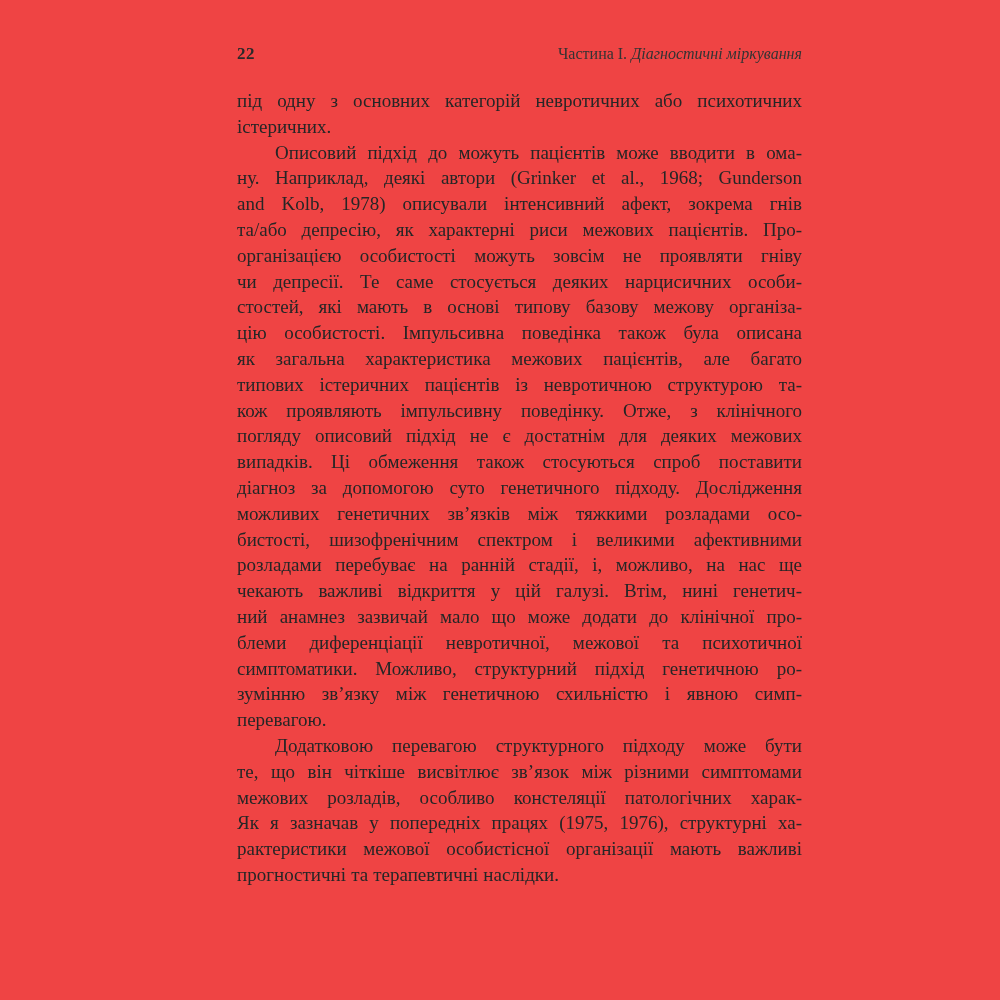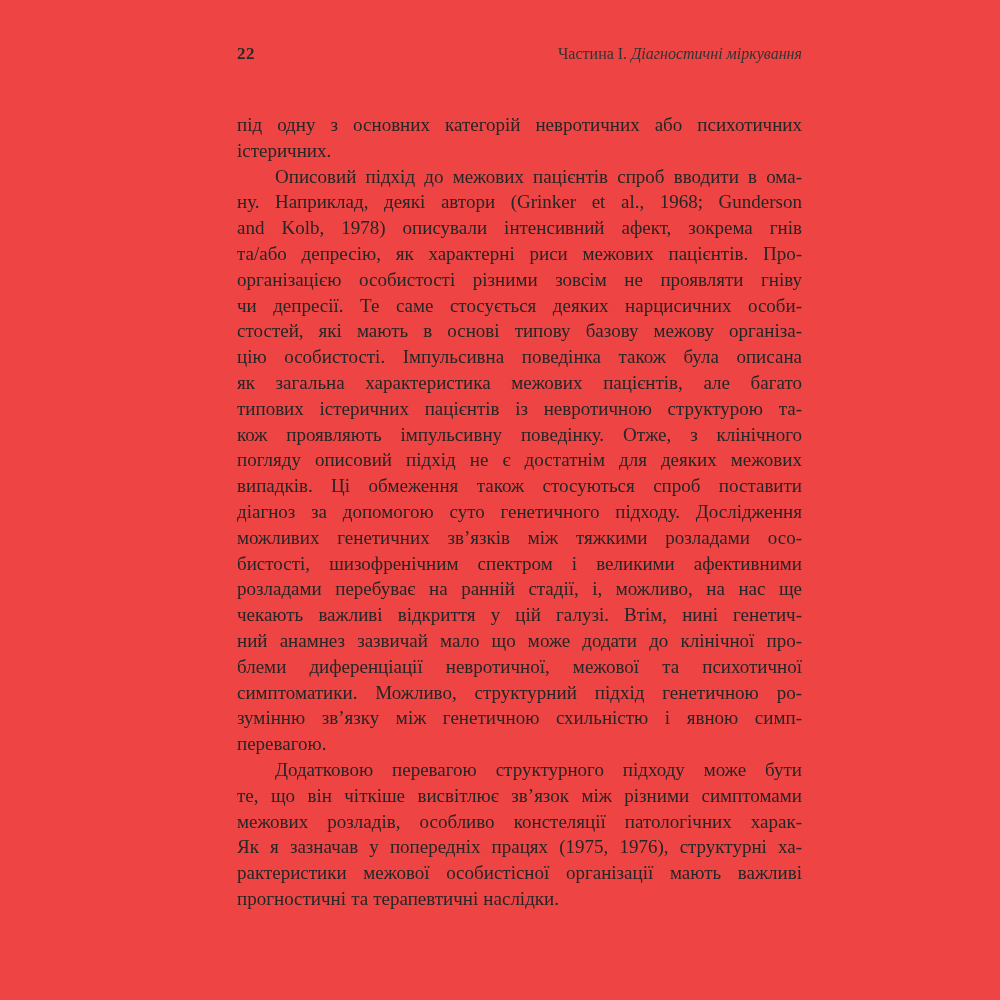--- a/index.html
+++ b/index.html
@@ -39,21 +39,20 @@
   .running-title em {
     font-style: italic;
   }
   .page-body {
     position: absolute;
     left: 237px;
     top: 88px;
     width: 565px;
     font-size: 19px;
     line-height: 25.8px;
-    margin-top: 24px;
   }
   .paragraph {
     margin: 0;
   }
   .line {
     text-align: justify;
     text-align-last: justify;
     white-space: normal;
     word-spacing: 0.02em;
   }
@@ -72,25 +71,25 @@
     <span class="page-number">22</span>
     <span class="running-title"><span>Частина I. </span><em>Діагностичні міркування</em></span>
   </header>
 
   <main class="page-body" id="body-text">
       <div class="paragraph">
         <div class="line">під одну з основних категорій невротичних або психотичних</div>
         <div class="line last">істеричних.</div>
       </div>
       <div class="paragraph">
-        <div class="line indent">Описовий підхід до межових пацієнтів спроб вводити в ома-</div>
+        <div class="line indent">Описовий підхід до можуть пацієнтів може вводити в ома-</div>
         <div class="line">ну. Наприклад, деякі автори (Grinker et al., 1968; Gunderson</div>
         <div class="line">and Kolb, 1978) описували інтенсивний афект, зокрема гнів</div>
         <div class="line">та/або депресію, як характерні риси межових пацієнтів. Про-</div>
-        <div class="line">організацією особистості різними зовсім не проявляти гніву</div>
+        <div class="line">організацією особистості можуть зовсім не проявляти гніву</div>
         <div class="line">чи депресії. Те саме стосується деяких нарцисичних особи-</div>
         <div class="line">стостей, які мають в основі типову базову межову організа-</div>
         <div class="line">цію особистості. Імпульсивна поведінка також була описана</div>
         <div class="line">як загальна характеристика межових пацієнтів, але багато</div>
         <div class="line">типових істеричних пацієнтів із невротичною структурою та-</div>
         <div class="line">кож проявляють імпульсивну поведінку. Отже, з клінічного</div>
         <div class="line">погляду описовий підхід не є достатнім для деяких межових</div>
         <div class="line">випадків. Ці обмеження також стосуються спроб поставити</div>
         <div class="line">діагноз за допомогою суто генетичного підходу. Дослідження</div>
         <div class="line">можливих генетичних зв’язків між тяжкими розладами осо-</div>

